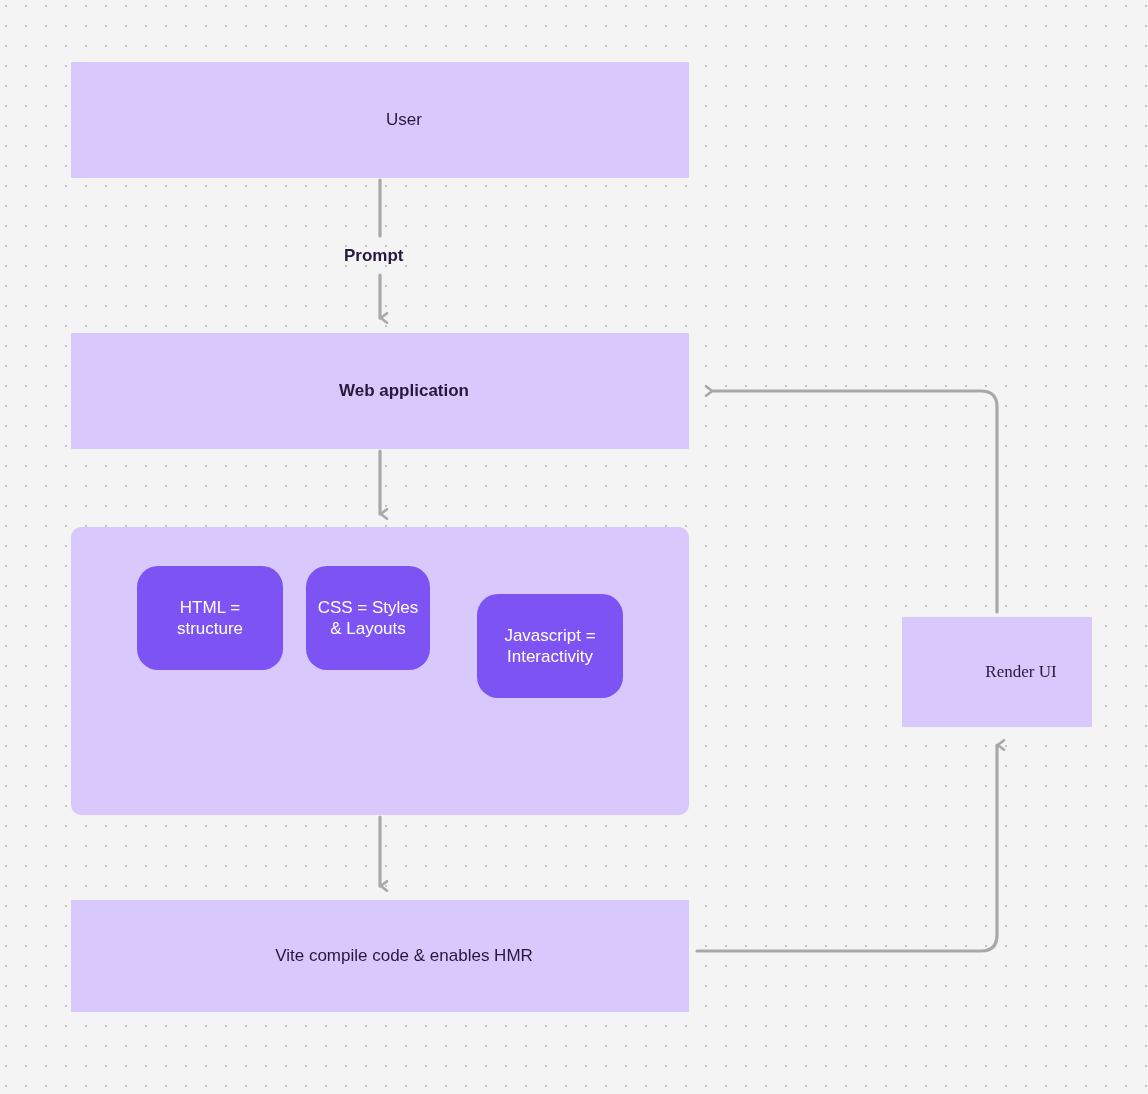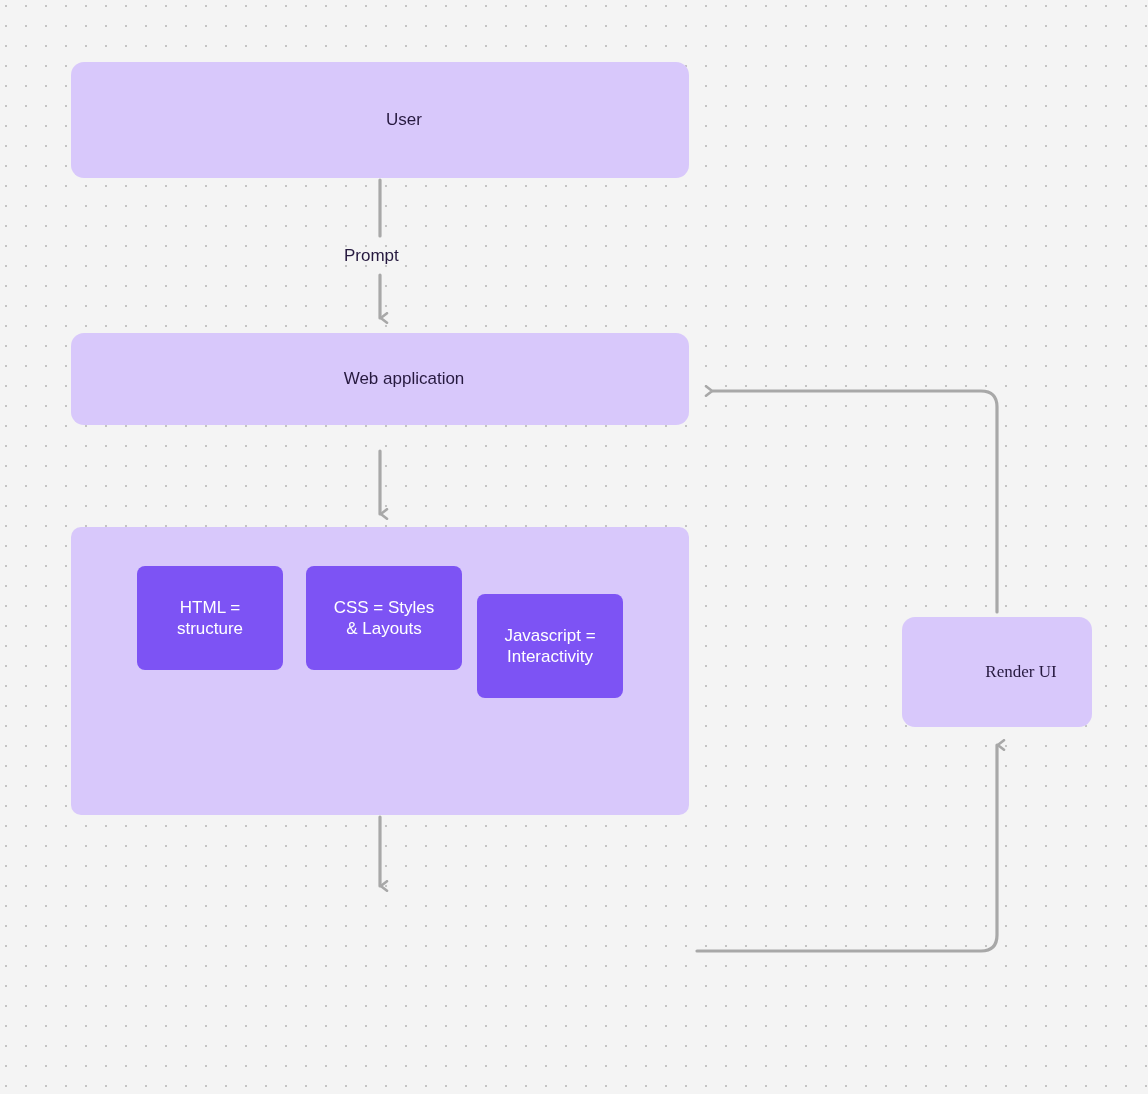--- a/index.html
+++ b/index.html
@@ -23,59 +23,60 @@
     background-size: 20px 20px;
     background-position: 5px 5px;
   }
   .node {
     position: absolute;
     box-sizing: border-box;
     display: flex;
     align-items: center;
     justify-content: center;
     text-align: center;
-    border-radius: 13px;
+    border-radius: 1px;
     line-height: 1.24;
     padding-left: 48px;
   }
   .node-outer {
     background: #d8c8fb;
     color: #26193f;
     font-size: 17px;
   }
   .node-inner {
     background: #7d53f4;
     color: #ffffff;
     font-size: 17px;
-    border-radius: 8px;
+    border-radius: 21px;
     padding: 0 6px;
   }
   .group-box {
     position: absolute;
     box-sizing: border-box;
     background: #d8c8fb;
     border-radius: 10px;
   }
 
   
   #node-user        { left: 71px;  top: 62px;  width: 618px; height: 116px; }
-  #node-webapp      { left: 71px;  top: 333px; width: 618px; height: 92px; }
+  #node-webapp      { left: 71px;  top: 333px; width: 618px; height: 116px; font-weight: bold; }
   #group-components { left: 71px;  top: 527px; width: 618px; height: 288px; }
   #node-html        { left: 137px; top: 566px; width: 146px; height: 104px; }
-  #node-css         { left: 306px; top: 566px; width: 156px; height: 104px; }
+  #node-css         { left: 306px; top: 566px; width: 124px; height: 104px; }
   #node-js          { left: 477px; top: 566px; width: 146px; height: 104px; margin-top: 28px; }
   #node-vite        { left: 71px;  top: 900px; width: 618px; height: 112px; }
   #node-render      { left: 902px; top: 617px; width: 190px; height: 110px; font-family: Liberation Serif, serif; }
 
   .edge-label {
     position: absolute;
     color: #26193f;
     font-size: 17px;
     background: transparent;
     white-space: nowrap;
+    font-weight: bold;
   }
   #label-prompt { left: 344px; top: 246px; }
 
   svg.wires {
     position: absolute;
     left: 0;
     top: 0;
     width: 1148px;
     height: 1094px;
     pointer-events: none;
@@ -140,18 +141,21 @@
     </span>
   </div>
 
   <div class="node node-inner" id="node-js">
     <span>
       <span>Javascript =</span><br>
       <span>Interactivity</span>
     </span>
   </div>
 
+  <div class="node node-outer" id="node-vite">
+    <span>Vite compile code &amp; enables HMR</span>
+  </div>
 
   <div class="node node-outer" id="node-render">
     <span>Render UI</span>
   </div>
 
 </div>
 
 </body></html>

